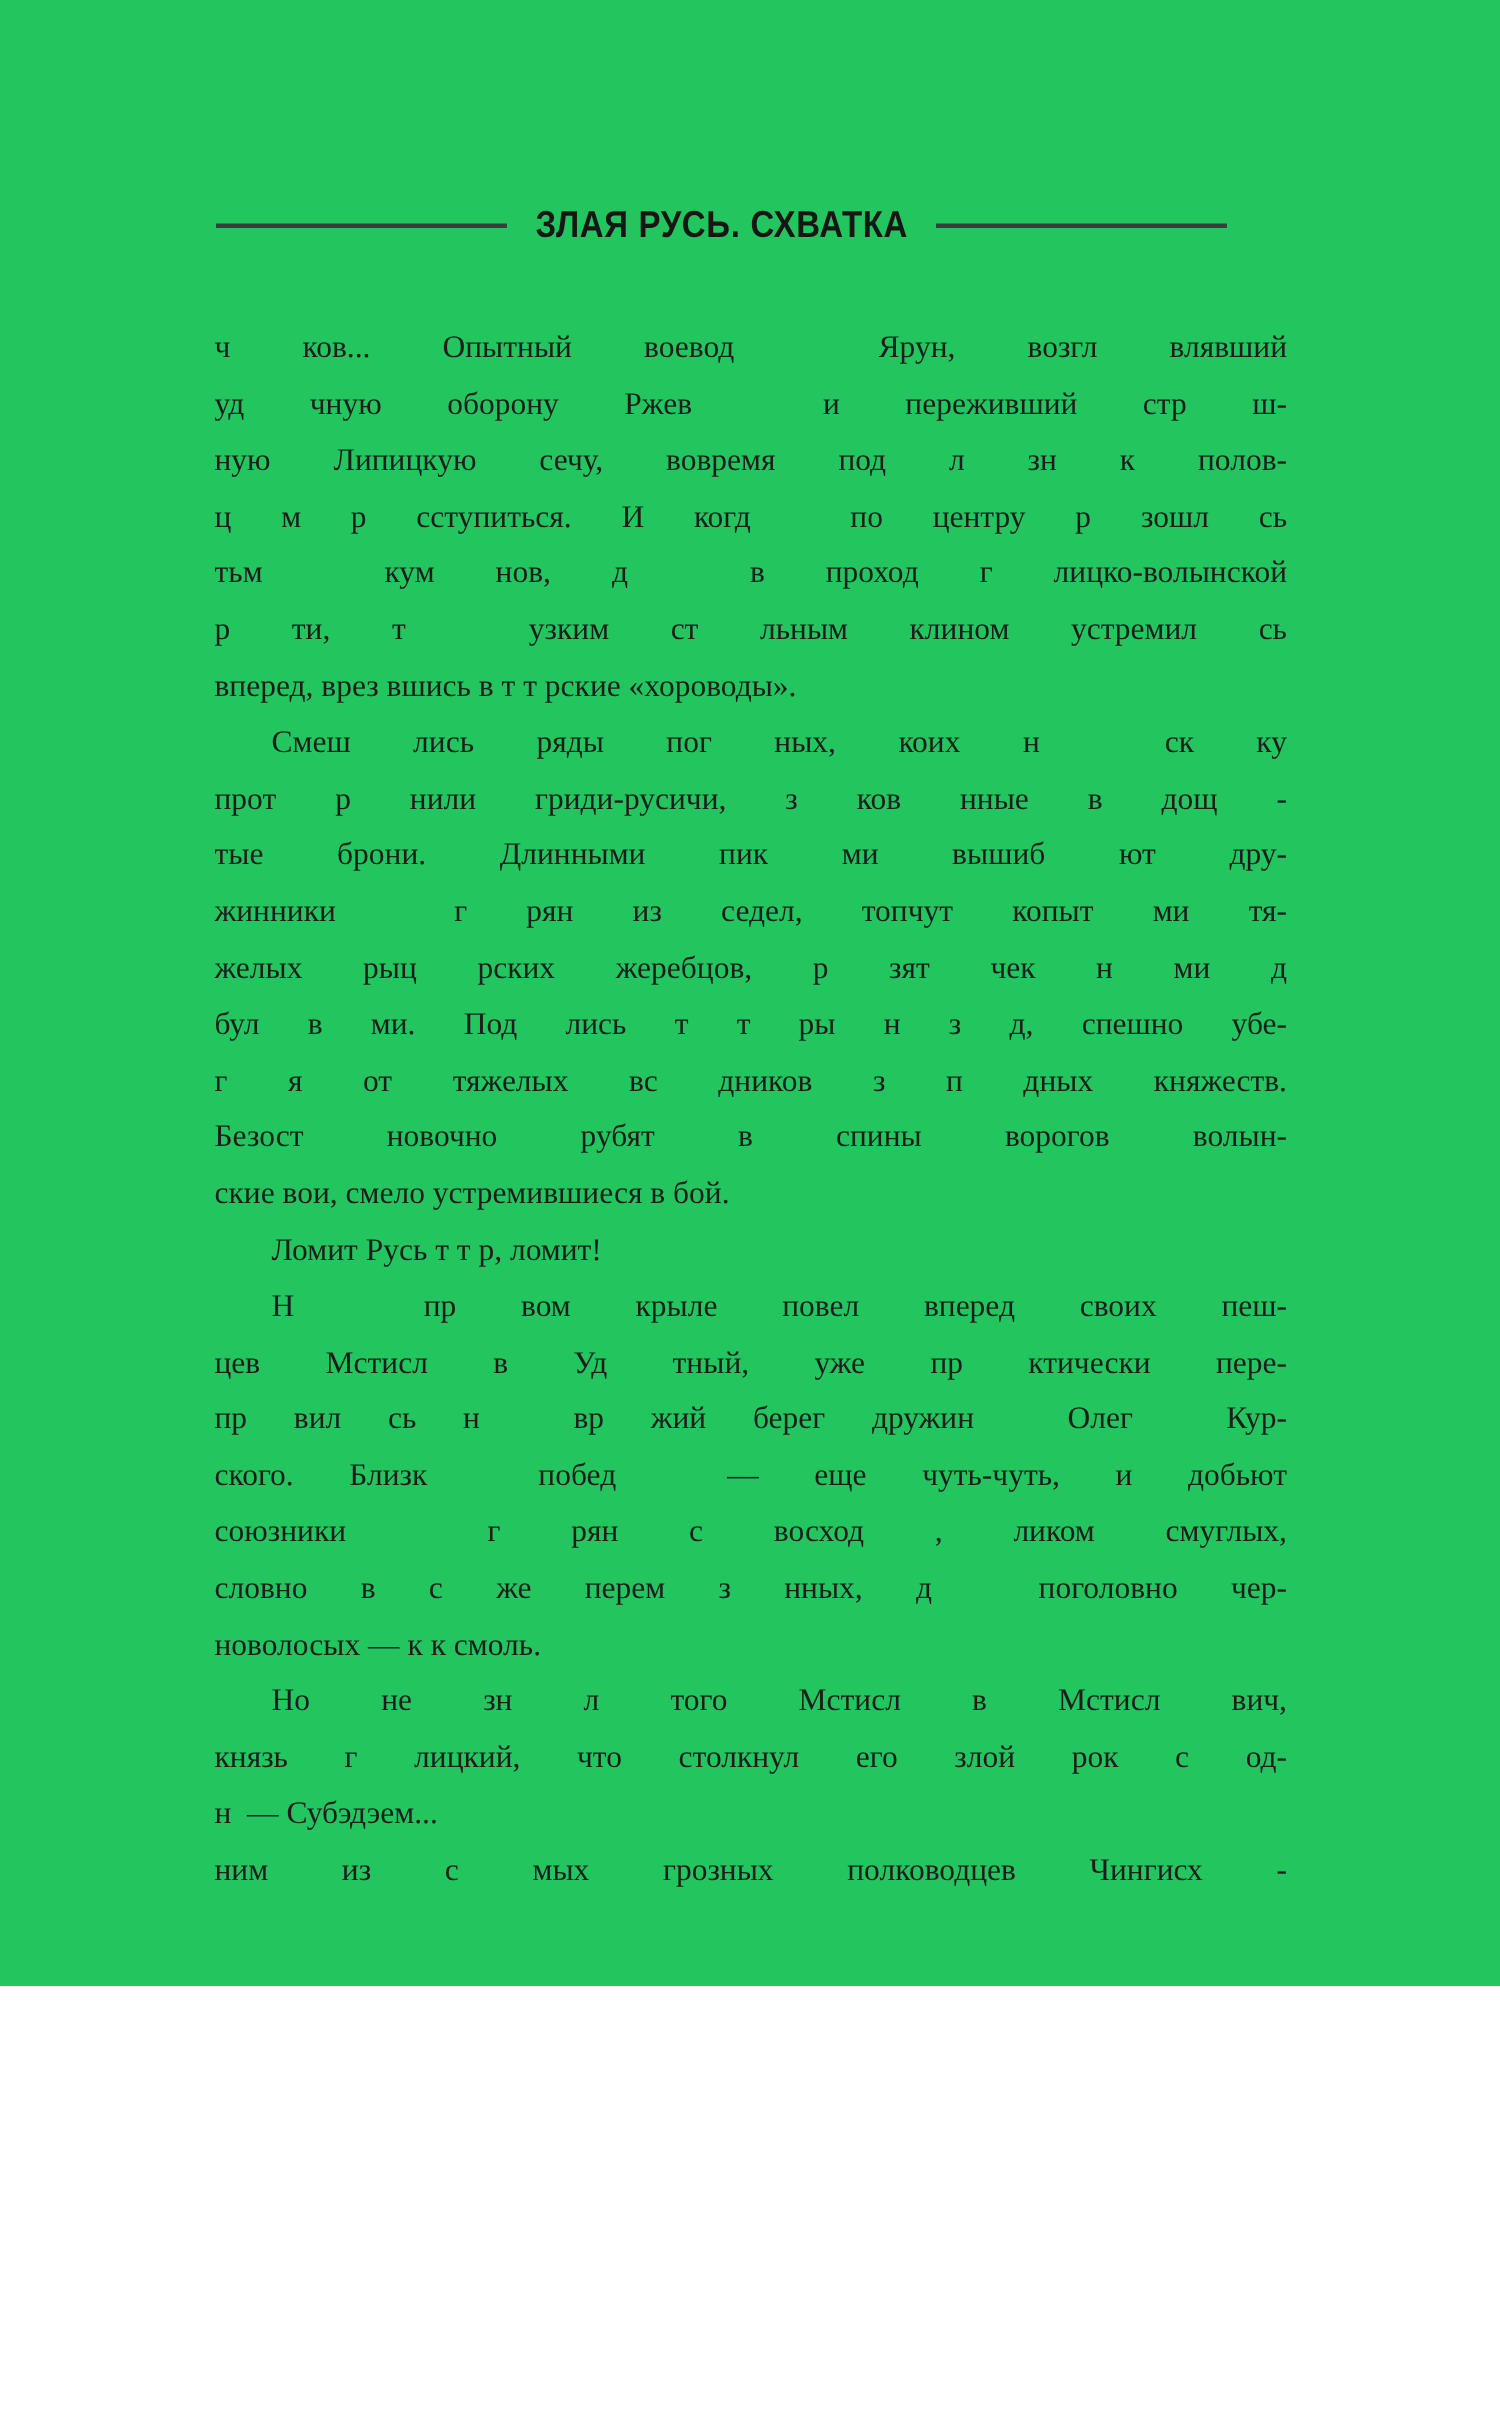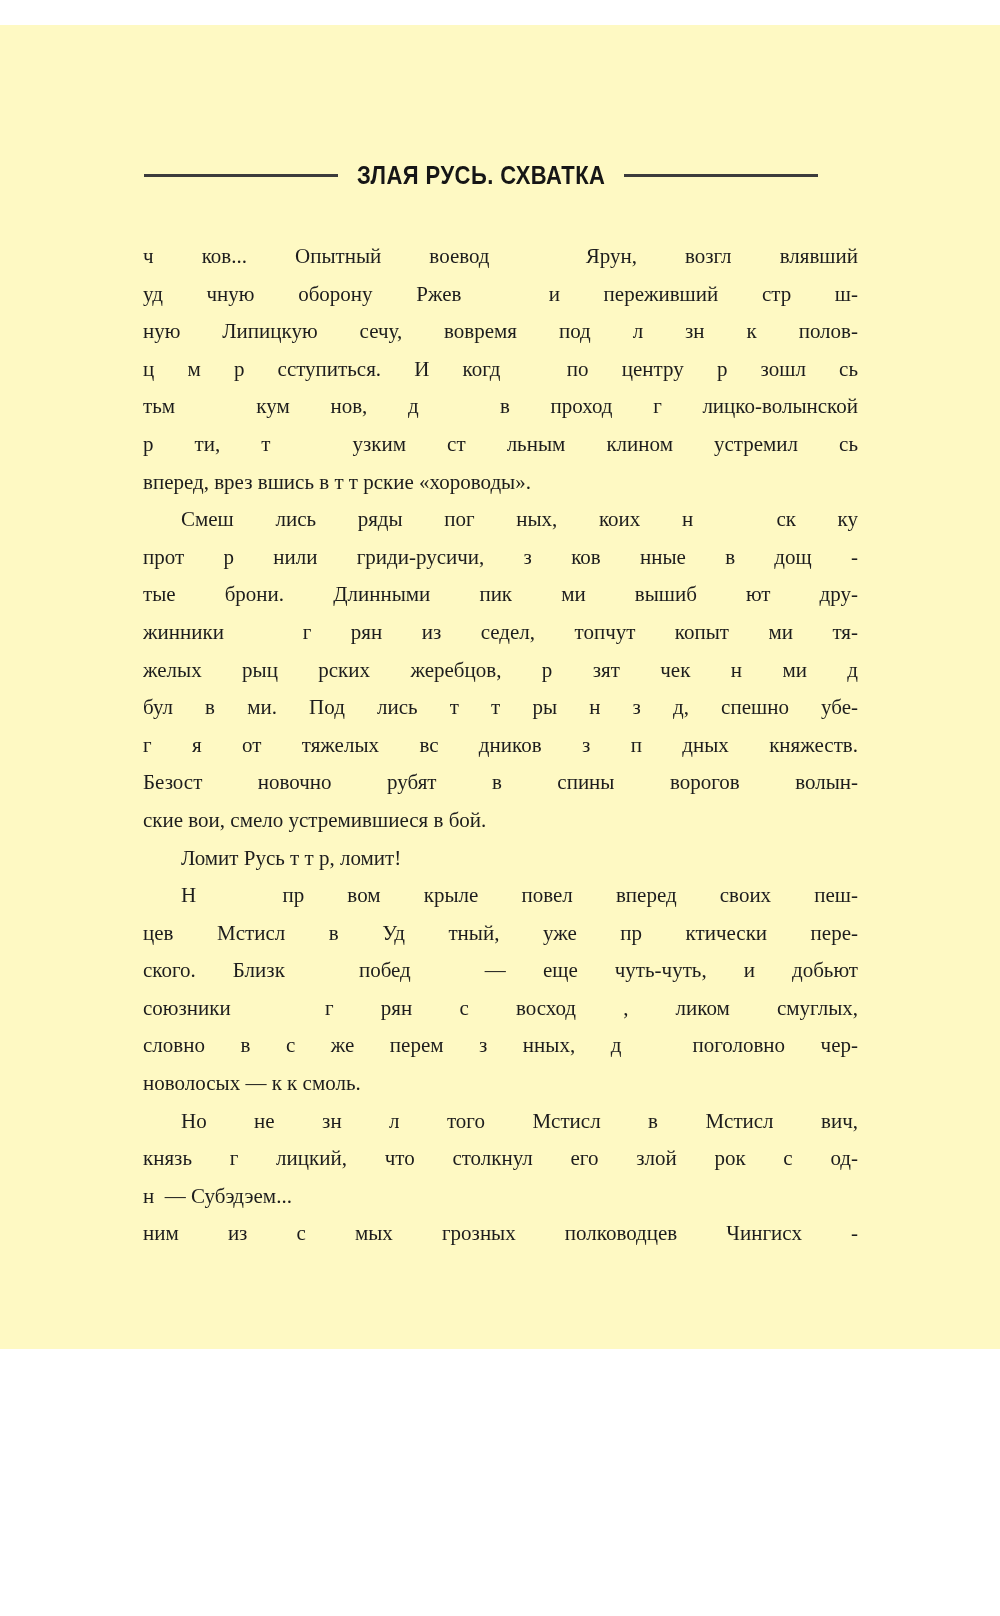--- a/index.html
+++ b/index.html
@@ -4,25 +4,24 @@
 <style>
   html, body {
     margin: 0;
     padding: 0;
     background: #ffffff;
   }
   .page {
     position: relative;
     width: 1000px;
     height: 1324px;
-    background: #fef9c3;
+    background: #22c55e;
     font-family: "Liberation Serif", serif;
     color: #1d1d1d;
     overflow: hidden;
-    margin-top: 25px;
   }
   .hdr {
     position: absolute;
     left: 144px;
     top: 134px;
     width: 674px;
     height: 32px;
     display: flex;
     align-items: center;
     justify-content: space-between;
@@ -101,20 +100,21 @@
       <div class="ln end">ские вои, смело устремившиеся в бой.</div>
     </div>
 
     <div class="para">
       <div class="ln end ind">Ломит Русь т т р, ломит!</div>
     </div>
 
     <div class="para">
       <div class="ln ind">Н&nbsp; пр вом крыле повел вперед своих пеш-</div>
       <div class="ln">цев Мстисл в Уд тный, уже пр ктически пере-</div>
+      <div class="ln">пр вил сь н&nbsp; вр жий берег дружин&nbsp; Олег&nbsp; Кур-</div>
       <div class="ln">ского. Близк&nbsp; побед&nbsp; — еще чуть-чуть, и добьют</div>
       <div class="ln">союзники&nbsp; г рян с восход , ликом смуглых,</div>
       <div class="ln">словно в с же перем з нных, д&nbsp; поголовно чер-</div>
       <div class="ln end">новолосых — к к смоль.</div>
     </div>
 
     <div class="para">
       <div class="ln ind">Но не зн л того Мстисл в Мстисл вич,</div>
       <div class="ln">князь г лицкий, что столкнул его злой рок с од-</div>
       <div class="ln end">н&nbsp; — Субэдэем...</div>

